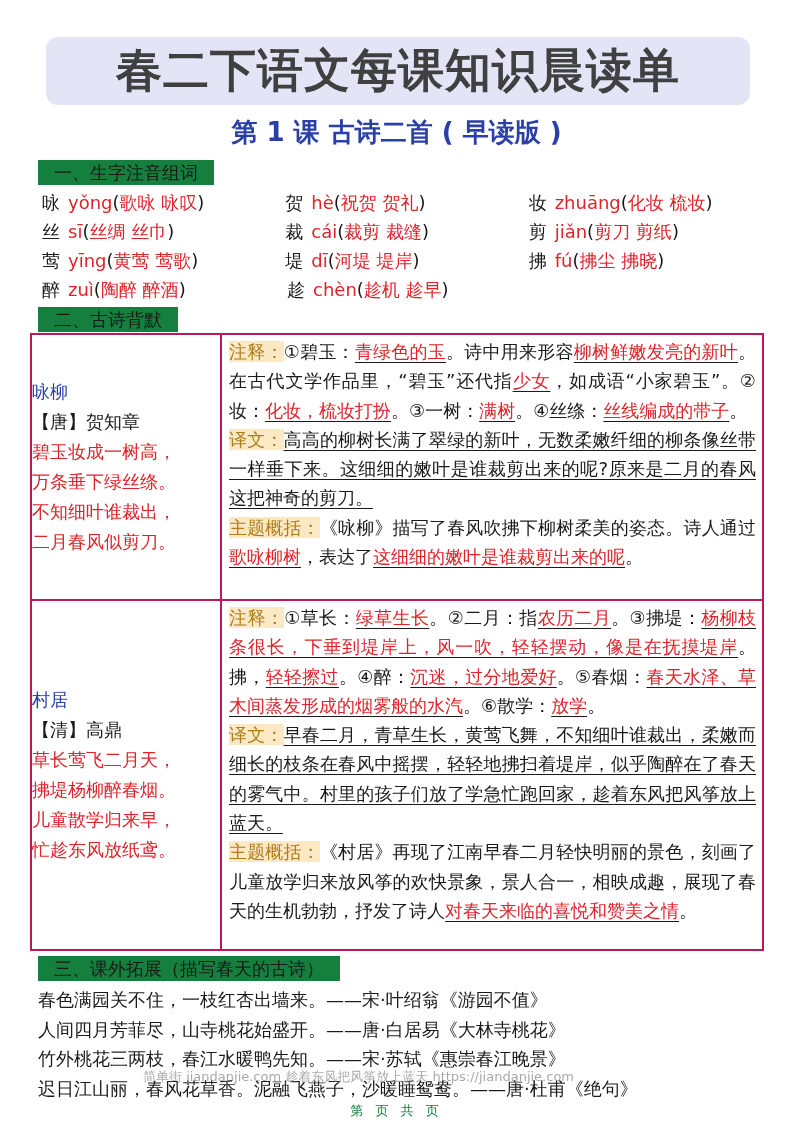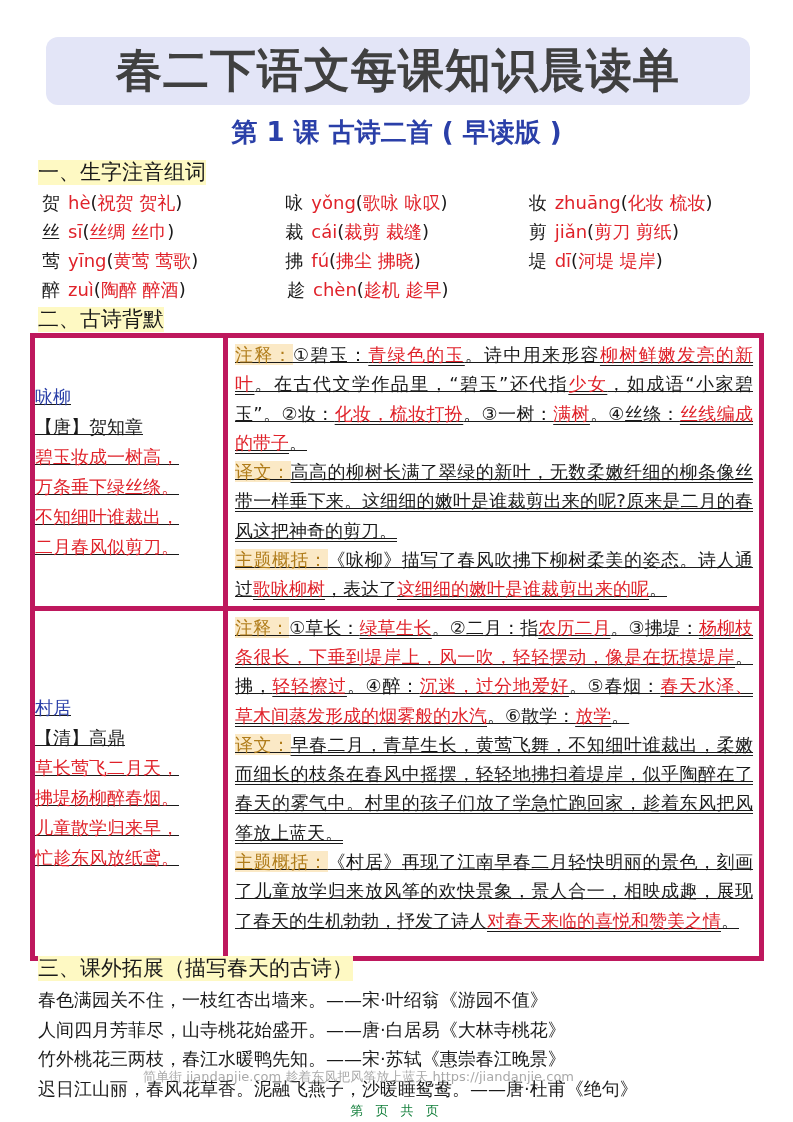--- a/index.html
+++ b/index.html
@@ -4,31 +4,31 @@
 <style>
   html, body { margin:0; padding:0; background:#ffffff; }
   body { width:793px; height:1122px; position:relative; overflow:hidden;
          font-family:"DejaVu Sans", "Liberation Sans", sans-serif; color:#1a1a1a; }
   .banner { position:absolute; left:46px; top:37px; width:704px; height:68px;
             background:#e3e5f7; border-radius:12px; }
   .banner-title { position:absolute; left:70px; top:4px; font-size:46px; font-weight:bold;
             color:#404040; letter-spacing:1px; line-height:58px; white-space:nowrap; }
   .lesson-title { position:absolute; left:0; width:793px; top:114px; text-align:center;
             font-size:26px; font-weight:bold; color:#2a3fa8; line-height:36px; }
-  .sec-head { position:absolute; left:38px; background:#fef9c3; font-size:21px; line-height:25px;
-            padding:0 0; color:#1a1a1a; }
+  .sec-head { position:absolute; left:38px; background:#15803d; font-size:18px; line-height:25px;
+            padding:0 16px; color:#1a1a1a; }
   .vocab { position:absolute; left:38px; top:188px; width:730px; font-size:18px; }
   .vocab-row { display:flex; height:29px; line-height:29px; }
   .vocab-cell { width:245px; white-space:nowrap; }
   .vocab-cell .ch { color:#1a1a1a; margin-right:8px; margin-left:4px; }
   .vocab-cell .py { color:#e0222a; }
   .vocab-cell .w { color:#e0222a; }
   .vocab-cell .p { color:#1a1a1a; }
   table.poems { position:absolute; left:30px; top:333px; width:734px; border-collapse:collapse; }
-  table.poems td { border:5px solid #be185d; vertical-align:top; padding:0;text-decoration:underline; }
+  table.poems td { border:2px solid #be185d; vertical-align:top; padding:0; }
   td.poem-cell { width:188px; text-align:left; vertical-align:middle !important; }
   .poem-title { color:#2a3fa8; font-size:18px; line-height:30px; }
   .poem-author { color:#1a1a1a; font-size:18px; line-height:30px; }
   .poem-line { color:#e0222a; font-size:18px; line-height:30px; }
   td.note-cell { padding:2px 6px 2px 7px !important; font-size:18px; line-height:29.3px; text-align:justify; }
   .lbl { background:#fbe9c6; color:#b07c1a; }
   .r { color:#e0222a; text-decoration:underline; text-decoration-color:#1a1a1a; text-underline-offset:4px; }
   .u { text-decoration:underline; text-underline-offset:4px; }
   .ext { position:absolute; left:38px; top:985px; font-size:18px; line-height:29.5px; }
   .watermark { position:absolute; left:143px; top:1068px; font-size:13px; color:#9a9a9a; opacity:.85; white-space:nowrap; }
@@ -38,33 +38,33 @@
 <body>
 
 <div class="banner">
   <div class="banner-title">春二下语文每课知识晨读单</div>
 </div>
 <div class="lesson-title">第 1 课  古诗二首 ( 早读版 )</div>
 
 <div class="sec-head" style="top:160px;">一、生字注音组词</div>
 <div class="vocab" id="vocab">
     <div class="vocab-row">
+      <div class="vocab-cell"><span class="ch">咏</span><span class="py">yǒng</span><span class="p">(</span><span class="w">歌咏  咏叹</span><span class="p">)</span></div>
       <div class="vocab-cell"><span class="ch">贺</span><span class="py">hè</span><span class="p">(</span><span class="w">祝贺  贺礼</span><span class="p">)</span></div>
-      <div class="vocab-cell"><span class="ch">咏</span><span class="py">yǒng</span><span class="p">(</span><span class="w">歌咏  咏叹</span><span class="p">)</span></div>
       <div class="vocab-cell"><span class="ch">妆</span><span class="py">zhuāng</span><span class="p">(</span><span class="w">化妆  梳妆</span><span class="p">)</span></div>
     </div>
     <div class="vocab-row">
       <div class="vocab-cell"><span class="ch">丝</span><span class="py">sī</span><span class="p">(</span><span class="w">丝绸  丝巾</span><span class="p">)</span></div>
       <div class="vocab-cell"><span class="ch">裁</span><span class="py">cái</span><span class="p">(</span><span class="w">裁剪  裁缝</span><span class="p">)</span></div>
       <div class="vocab-cell"><span class="ch">剪</span><span class="py">jiǎn</span><span class="p">(</span><span class="w">剪刀  剪纸</span><span class="p">)</span></div>
     </div>
     <div class="vocab-row">
       <div class="vocab-cell"><span class="ch">莺</span><span class="py">yīng</span><span class="p">(</span><span class="w">黄莺  莺歌</span><span class="p">)</span></div>
+      <div class="vocab-cell"><span class="ch">堤</span><span class="py">dī</span><span class="p">(</span><span class="w">河堤  堤岸</span><span class="p">)</span></div>
       <div class="vocab-cell"><span class="ch">拂</span><span class="py">fú</span><span class="p">(</span><span class="w">拂尘  拂晓</span><span class="p">)</span></div>
-      <div class="vocab-cell"><span class="ch">堤</span><span class="py">dī</span><span class="p">(</span><span class="w">河堤  堤岸</span><span class="p">)</span></div>
     </div>
     <div class="vocab-row">
       <div class="vocab-cell"><span class="ch">醉</span><span class="py">zuì</span><span class="p">(</span><span class="w">陶醉  醉酒</span><span class="p">)</span></div>
       <div class="vocab-cell"><span class="ch">趁</span><span class="py">chèn</span><span class="p">(</span><span class="w">趁机  趁早</span><span class="p">)</span></div>
     </div>
   </div>
 
 <div class="sec-head" style="top:307px;">二、古诗背默</div>
 
 <table class="poems">

